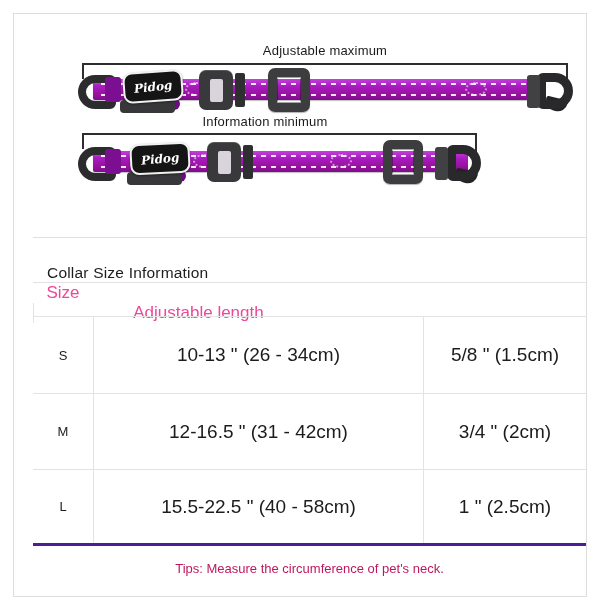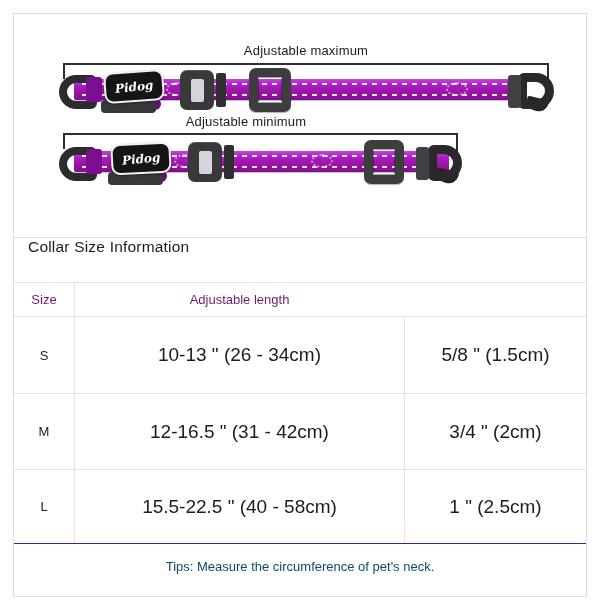--- a/index.html
+++ b/index.html
@@ -1,20 +1,20 @@
 <!DOCTYPE html>
 <html><head>
 <meta charset="utf-8">
 <style>
   * { margin:0; padding:0; box-sizing:border-box; }
   html,body { background:#fff; }
   body { font-family:"Liberation Sans", sans-serif; color:#1f1f1f; }
   .canvas { position:relative; width:600px; height:600px; background:#fff; overflow:hidden; }
   .frame { position:absolute; left:13px; top:13px; width:574px; height:584px;
-           border:1px solid #ddd; display:flex; flex-direction:column; background:#fff; }
+           border:1px solid #ddd; display:flex; flex-direction:column; background:#fff;padding-left:19px; }
 
   
   .photo-area { position:relative; height:223px; flex:0 0 auto; }
 
   .dim-label { position:absolute; text-align:center; font-size:13px; color:#1a1a1a; letter-spacing:.2px; }
   .dim-label.max { top:29px; left:49px; width:486px; }
   .dim-label.min { top:100px; left:37px; width:390px; }
 
   .bracket { position:absolute; border-top:2px solid #2e2e2e; }
   .bracket.b-max { top:49px; left:49px; width:486px; }
@@ -83,39 +83,39 @@
   .collar-max .endkeeper { left:452px; } .collar-min .endkeeper { left:360px; }
   .endring { position:absolute; top:6px; height:36px; z-index:3; background:transparent;
              border:9px solid #29292b; border-radius:6px 18px 18px 6px; }
   .collar-max .endring { left:462px; width:36px; }
   .collar-min .endring { left:372px; width:34px; }
   .endhook { position:absolute; top:31px; width:22px; height:13px; z-index:2;
              background:#242426; border-radius:2px 2px 10px 10px; transform:rotate(14deg); }
   .collar-max .endhook { left:470px; } .collar-min .endhook { left:380px; }
 
   
-  .title-bar { flex:0 0 45px; border-top:1px solid #e0e0e0; display:flex; align-items:flex-start;
+  .title-bar { flex:0 0 45px; border-top:1px solid #e0e0e0; display:flex; align-items:flex-end;
                padding-left:14px; }
   .title-bar h2 { font-size:15.5px; font-weight:400; color:#1d1d1d; letter-spacing:.2px; }
 
   
   .tbl { flex:0 0 auto; display:flex; flex-direction:column; }
   .row { display:flex; border-top:1px solid #e3e3e3; }
   .row .c1 { width:60px; }
   .row .c2 { width:330px; border-left:1px solid #e3e3e3;text-align:center; }
   .row .c3 { flex:1; border-left:1px solid #e3e3e3; }
   .row > div { display:flex; align-items:center; justify-content:center; text-align:center; }
-  .row.hdr { height:34px; font-size:13px; color:#701a75; }
+  .row.hdr { height:34px; font-size:17px; color:#ec4899;flex-direction:column; }
   .row.data { font-size:19px; color:#1c1c1c; }
   .row.r-s { height:77px; } .row.r-m { height:76px; } .row.r-l { height:74px; }
   .row.data .c1 { font-size:13px; }
 
   
-  .tips { flex:1; border-top:1px solid #4c1d95; text-align:center; padding-top:13px;
-          font-size:13px; line-height:19px; color:#0c4a6e; }
+  .tips { flex:1; border-top:3px solid #4c1d95; text-align:center; padding-top:13px;
+          font-size:13px; line-height:19px; color:#be185d; }
 </style>
 </head>
 <body>
 
 <div class="canvas">
   <div class="frame">
 
     <div class="photo-area">
 
       <div class="dim-label max">Adjustable maximum</div>
@@ -141,21 +141,21 @@
         <div class="triglide">
           <i class="slot"></i>
         </div>
         <div class="keeper"></div>
         <div class="slider2"></div>
         <div class="endkeeper"></div>
         <div class="endring"></div>
         <div class="endhook"></div>
       </div>
 
-      <div class="dim-label min">Adjustable minimum</div>
+      <div class="dim-label min">Information minimum</div>
       <div class="bracket b-min">
         <i class="tl"></i>
         <i class="tr"></i>
       </div>
 
       <div class="collar collar-min">
         <div class="webbing">
           <i class="stitch s1"></i>
           <i class="stitch s2"></i>
           <i class="squiggle q1"></i>

